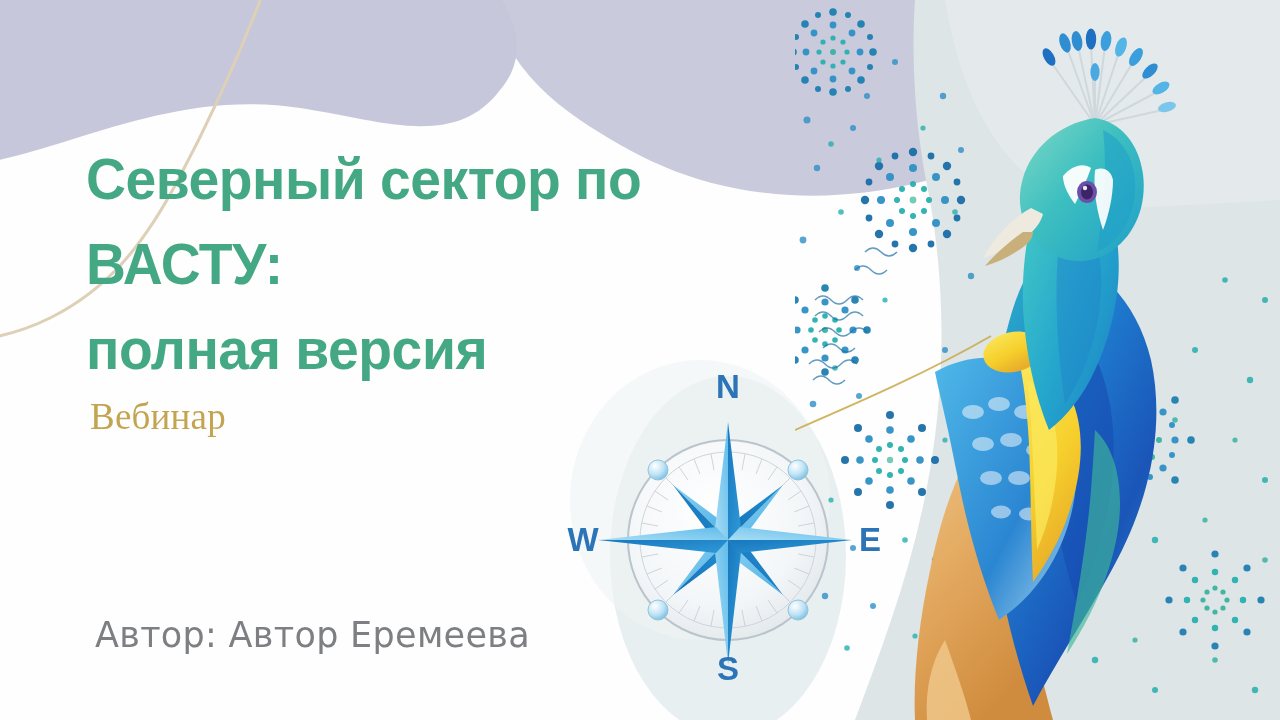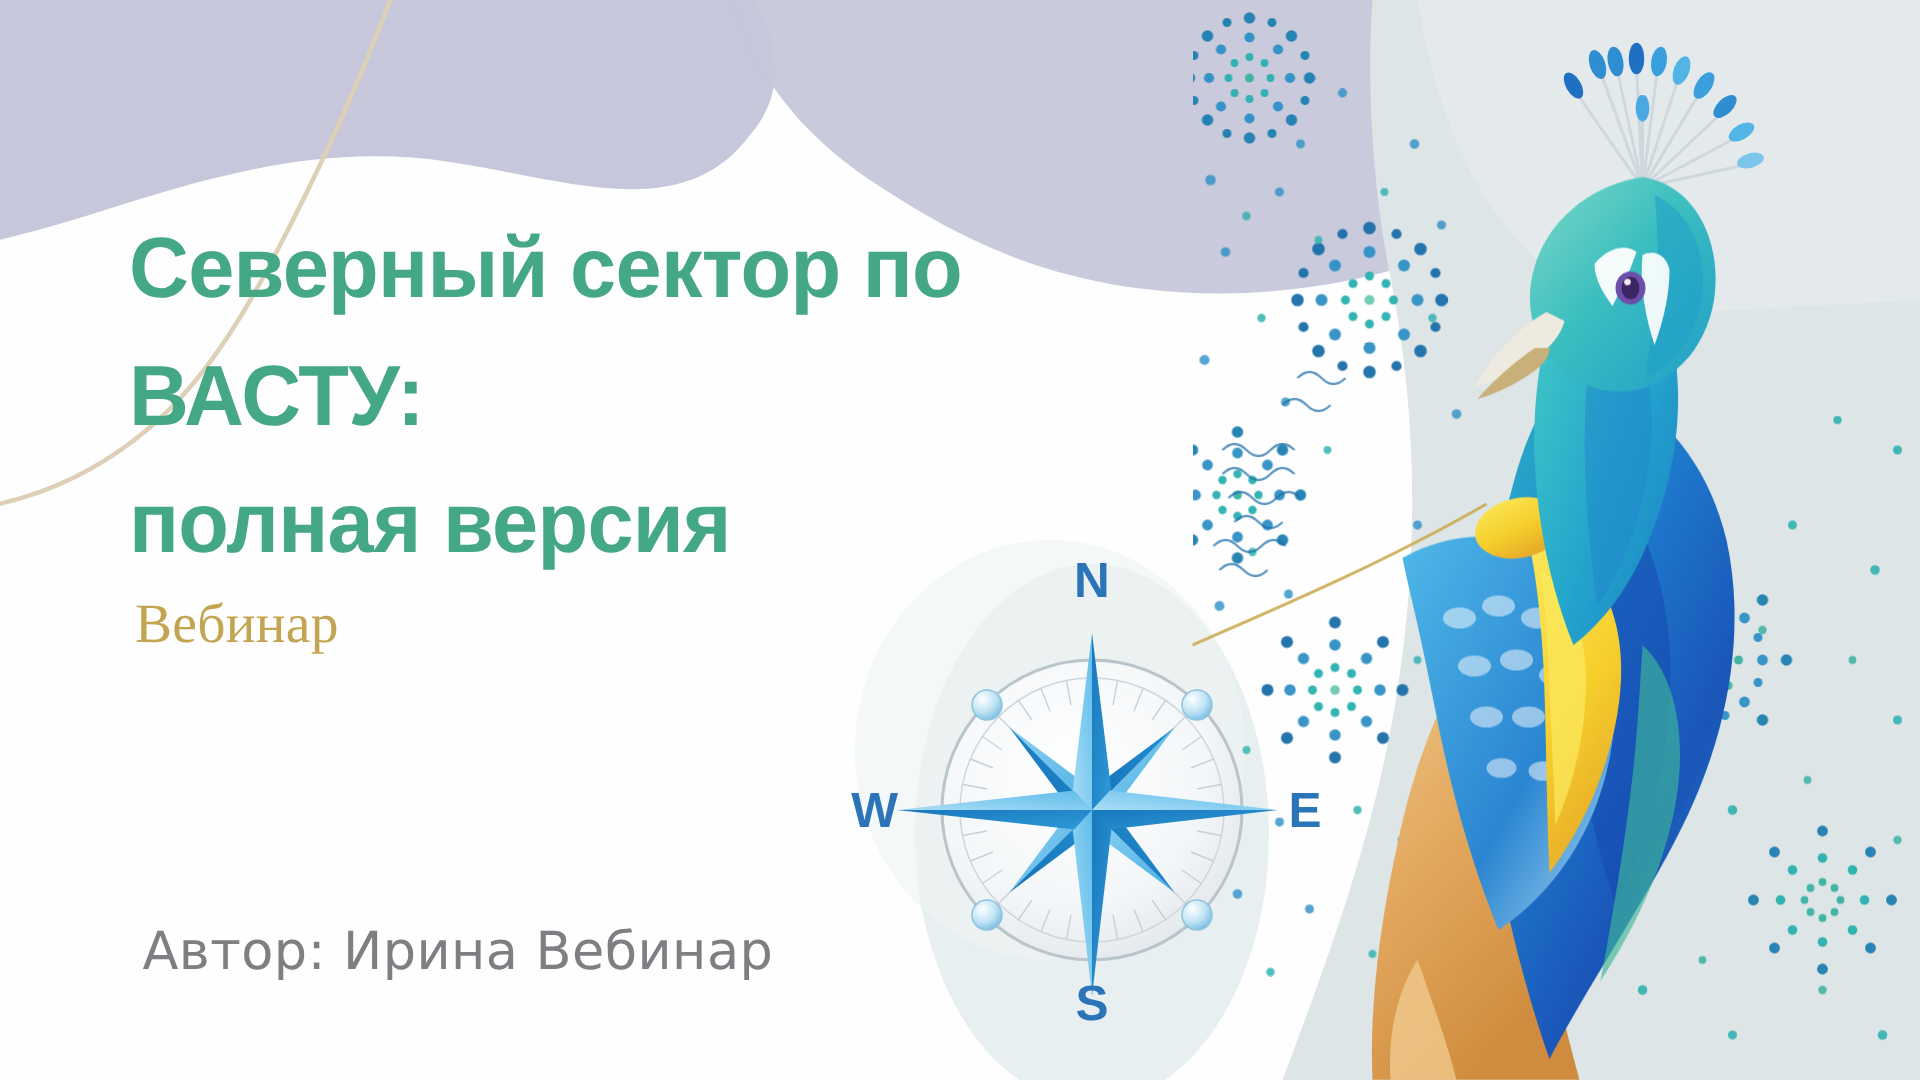--- a/index.html
+++ b/index.html
@@ -658,16 +658,16 @@
       <text class="compass-letter" x="23" y="183" text-anchor="middle">W</text>
       <text class="compass-letter" x="310" y="183" text-anchor="middle">E</text>
       <text class="compass-letter" x="168" y="312" text-anchor="middle">S</text>
     </svg>
   </div>
 
   <div class="text-col">
     <div class="title">Северный сектор по ВАСТУ:
 полная версия</div>
     <div class="subtitle">Вебинар</div>
-    <div class="author">Автор: Ирина Вебинар</div>
+    <div class="author">Автор: Автор Еремеева</div>
   </div>
 
 </div>
 
 </body></html>

